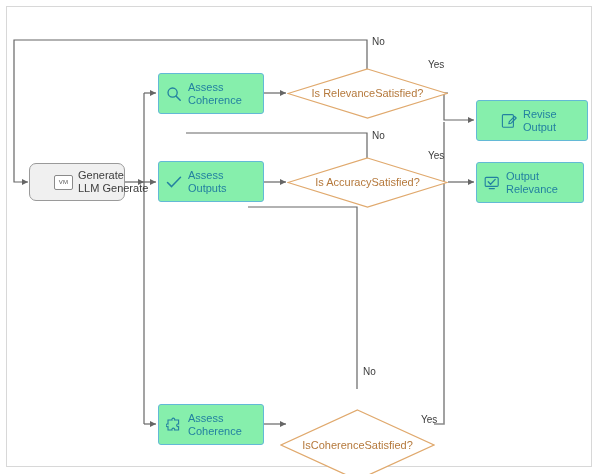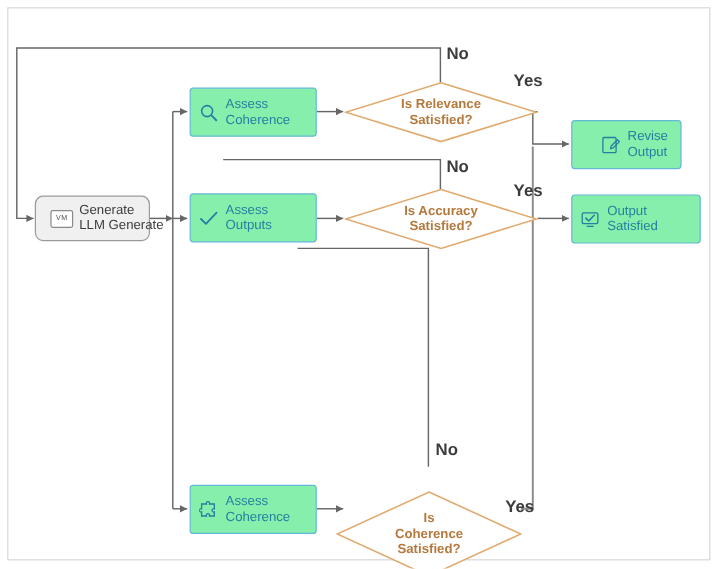--- a/index.html
+++ b/index.html
@@ -38,21 +38,21 @@
     position: absolute;
     box-sizing: border-box;
     display: flex;
     align-items: center;
   }
   
   .start-node {
     background: #f0f0f0;
     border: 1px solid #9a9a9a;
     border-radius: 7px;
-    padding-left: 12px;
+    padding-left: 24px;
   }
   .start-node .label {
     color: #3c3c3c;
     font-size: 11px;
     line-height: 13px;
     margin-left: 5px;
     white-space: nowrap;
   }
   
   .proc-node {
@@ -72,36 +72,34 @@
   .decision {
     position: absolute;
   }
   .decision .dtext {
     position: absolute;
     left: 0;
     top: 0;
     width: 100%;
     height: 100%;
     display: flex;
-    flex-direction: column;
+    flex-direction: row;
     align-items: center;
     justify-content: center;
     color: #b5793c;
     font-size: 11px;
     line-height: 13px;
     text-align: center;
     white-space: nowrap;
-    font-weight: bold;
   }
   .edge-label {
     position: absolute;
-    font-size: 14px;
+    font-size: 10px;
     color: #3c3c3c;
     white-space: nowrap;
-    font-weight: bold;
   }
   .icon-box {
     width: 16px;
     height: 16px;
     flex: 0 0 16px;
     display: block;
   }
   .vm-badge {
     width: 17px;
     height: 13px;
@@ -197,21 +195,21 @@
       <svg viewBox="0 0 16 16" width="16" height="16">
         <path d="M2,3 h4 a1.4,1.4 0 1 1 2.6,0 h4 v4 a1.4,1.4 0 1 0 0,2.6 v3.4 h-4 a1.4,1.4 0 1 0 -2.6,0 h-4 v-3.4 a1.4,1.4 0 1 1 0,-2.6 z" fill="none" stroke="#2380a0" stroke-width="1.1"></path>
       </svg>
     </span>
     <div class="label">
       <div>Assess</div>
       <div>Coherence</div>
     </div>
   </div>
 
-  <div class="node proc-node" style="left:476px; top:100px; width:92px; height:41px;padding-left:24px;">
+  <div class="node proc-node" style="left:476px; top:100px; width:112px; height:41px;padding-left:24px;">
     <span class="icon-box">
       <svg viewBox="0 0 16 16" width="16" height="16">
         <rect x="1.4" y="1.6" width="11" height="12.6" rx="1" fill="none" stroke="#2380a0" stroke-width="1.1"></rect>
         <path d="M13.6,3.4 l1.6,1.6 l-5.3,5.3 l-2.1,0.5 l0.5,-2.1 z" fill="none" stroke="#2380a0" stroke-width="1.1" stroke-linejoin="round"></path>
       </svg>
     </span>
     <div class="label">
       <div>Revise</div>
       <div>Output</div>
     </div>
@@ -220,21 +218,21 @@
   <div class="node proc-node" style="left:476px; top:162px; width:108px; height:41px;">
     <span class="icon-box">
       <svg viewBox="0 0 16 16" width="16" height="16">
         <rect x="1.2" y="2.4" width="13" height="9" rx="1.2" fill="none" stroke="#2380a0" stroke-width="1.1"></rect>
         <path d="M4.2,6.8 L6.6,9.2 L11.2,4.4" fill="none" stroke="#2380a0" stroke-width="1.3" stroke-linecap="round" stroke-linejoin="round"></path>
         <line x1="5.2" y1="13.6" x2="10.4" y2="13.6" stroke="#2380a0" stroke-width="1.1" stroke-linecap="round"></line>
       </svg>
     </span>
     <div class="label">
       <div>Output</div>
-      <div>Satisfied</div>
+      <div>Relevance</div>
     </div>
   </div>
 
   <div class="decision" style="left:287px; top:68px; width:161px; height:51px;">
     <svg width="161" height="51" viewBox="0 0 161 51">
       <polygon points="80.5,1 160,25.5 80.5,50 1,25.5" fill="#ffffff" stroke="#e0a96d" stroke-width="1.3"></polygon>
     </svg>
     <div class="dtext">
       <div>Is Relevance</div>
       <div>Satisfied?</div>

